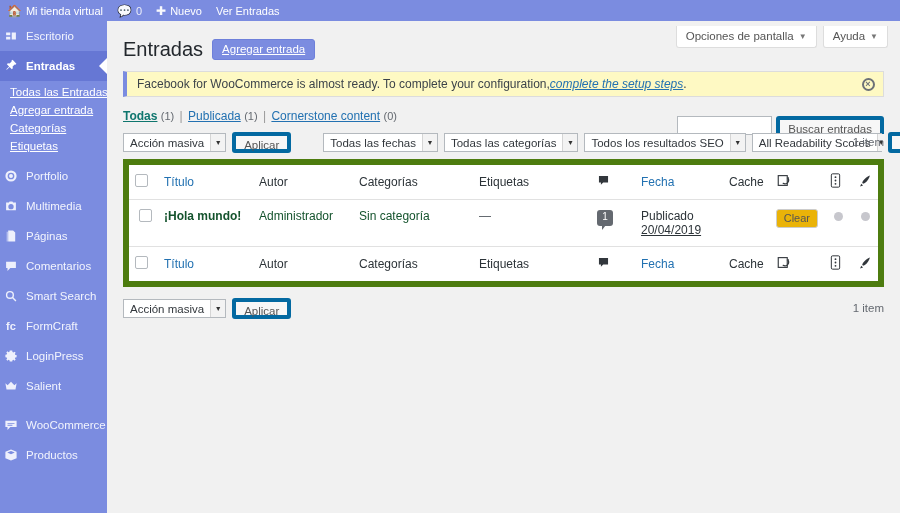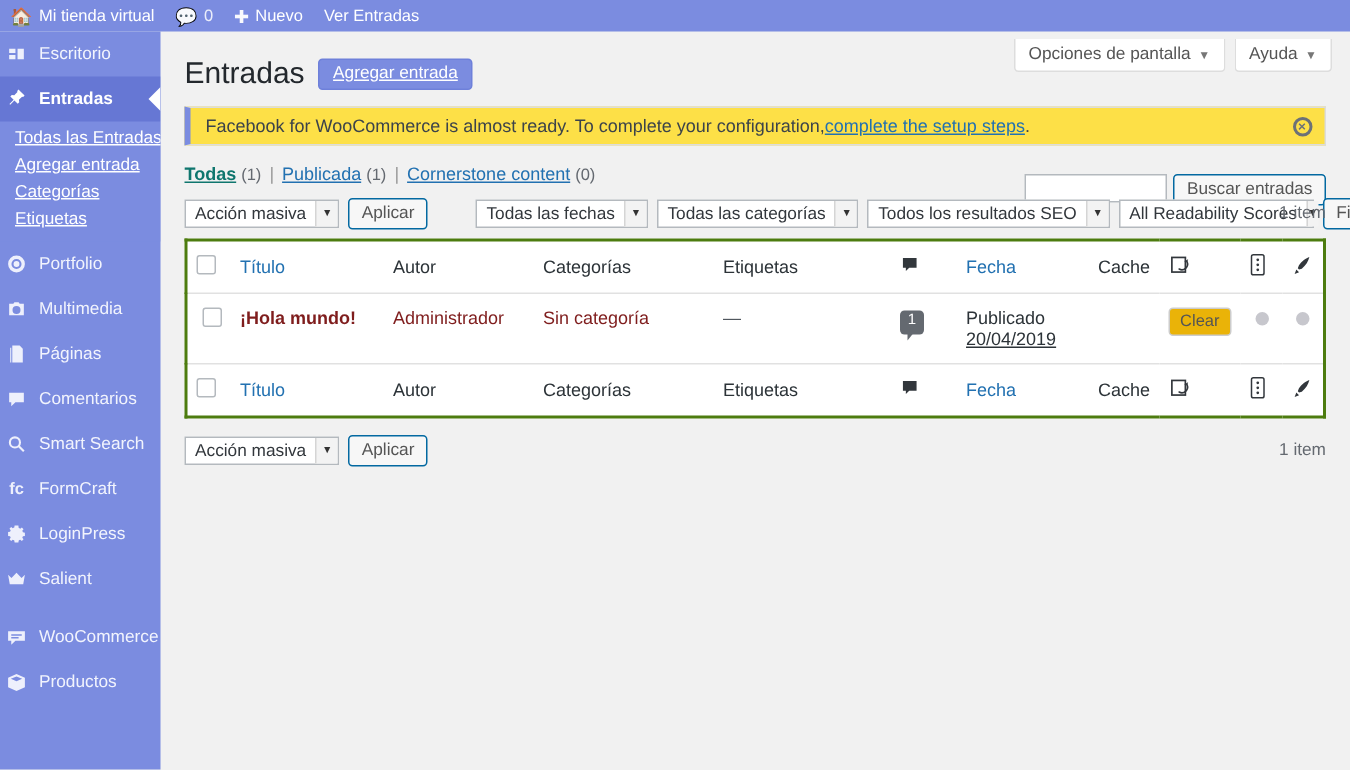--- a/index.html
+++ b/index.html
@@ -135,31 +135,31 @@
     background: #7b8ce0;
     color: #fff;
     font-size: 11.5px;
     border: 1px solid #6e80da;
     border-radius: 3px;
     padding: 3px 9px 4px 9px;
   }
 
   .notice {
     margin-top: 10px;
-    background: #fde047;
+    background: #fef9c3;
     border: 1px solid #dcdcdc;
     border-left: 4px solid #7b8ce0;
     padding: 8px 10px;
     font-size: 12px;
     color: #3c434a;
     position: relative;
     height: 26px;
     display: flex; align-items: center;
   }
-  .notice a { color: #2271b1; }
+  .notice a { color: #2271b1; font-style: italic; }
   .notice-dismiss {
     position: absolute; right: 6px; top: 50%; margin-top: -9px;
     width: 18px; height: 18px;
     display: flex; align-items: center; justify-content: center;
     color: #787c82;
     font-size: 13px;
   }
   .dismiss-circle {
     width: 13px; height: 13px; border-radius: 50%;
     border: 2px solid #6c7177;
@@ -186,21 +186,21 @@
   }
   .search-input {
     width: 95px; height: 19px;
     border: 1px solid #b4b9be;
     background: #fff;
     font-size: 11px;
     padding: 0 4px;
   }
   .btn {
     background: #f7f7f7;
-    border: 1px solid #0369a1;
+    border: 4px solid #0369a1;
     border-radius: 3px;
     color: #555;
     font-size: 11.5px;
     padding: 2px 8px 3px 8px;
     height: 21px;
     line-height: 15px;
     white-space: nowrap;
   }
 
   
@@ -235,21 +235,21 @@
   .tablenav .displaying-num {
     position: absolute; right: 0;
     font-size: 11.5px; color: #646970;
   }
 
   
   table.wp-list-table {
     width: 100%;
     border-collapse: collapse;
     background: #fff;
-    border: 2px solid #4d7c0f;
+    border: 6px solid #4d7c0f;
     margin-top: 6px;
     font-size: 12px;
   }
   table.wp-list-table thead th,
   table.wp-list-table tfoot th {
     text-align: left;
     padding: 8px 6px;
     font-weight: normal;
     color: #2c3338;
     font-size: 12px;
@@ -257,21 +257,21 @@
     border-bottom: 1px solid #e1e1e1;
   }
   table.wp-list-table tfoot th { border-bottom: none; border-top: 1px solid #e1e1e1; }
   th.col-cb, td.col-cb { width: 24px; padding-left: 10px; }
   th a.sortable-link { color: #2271b1; text-decoration: none; }
   td {
     padding: 9px 6px;
     vertical-align: top;
     color: #2c3338;
   }
-  td a { color: #7f1d1d; text-decoration: none; }
+  td a { color: #14532d; text-decoration: none; }
   td.title-cell a { font-weight: bold; }
   .cb {
     width: 13px; height: 13px;
     border: 1px solid #b4b9be;
     background: #fff;
     border-radius: 2px;
     display: inline-block;
   }
   .col-author { width: 100px; }
   .col-cats { width: 120px; }

